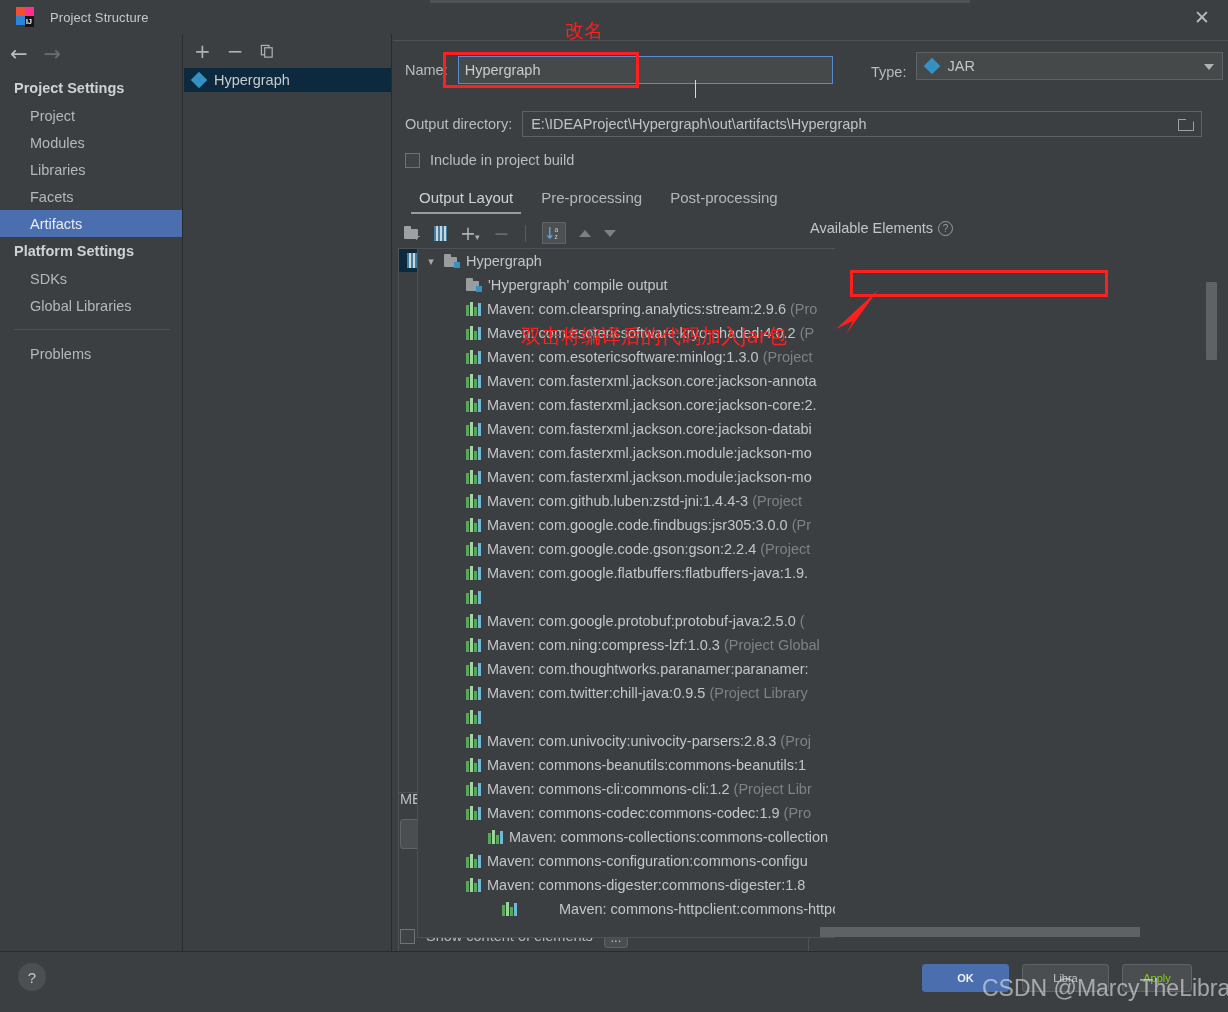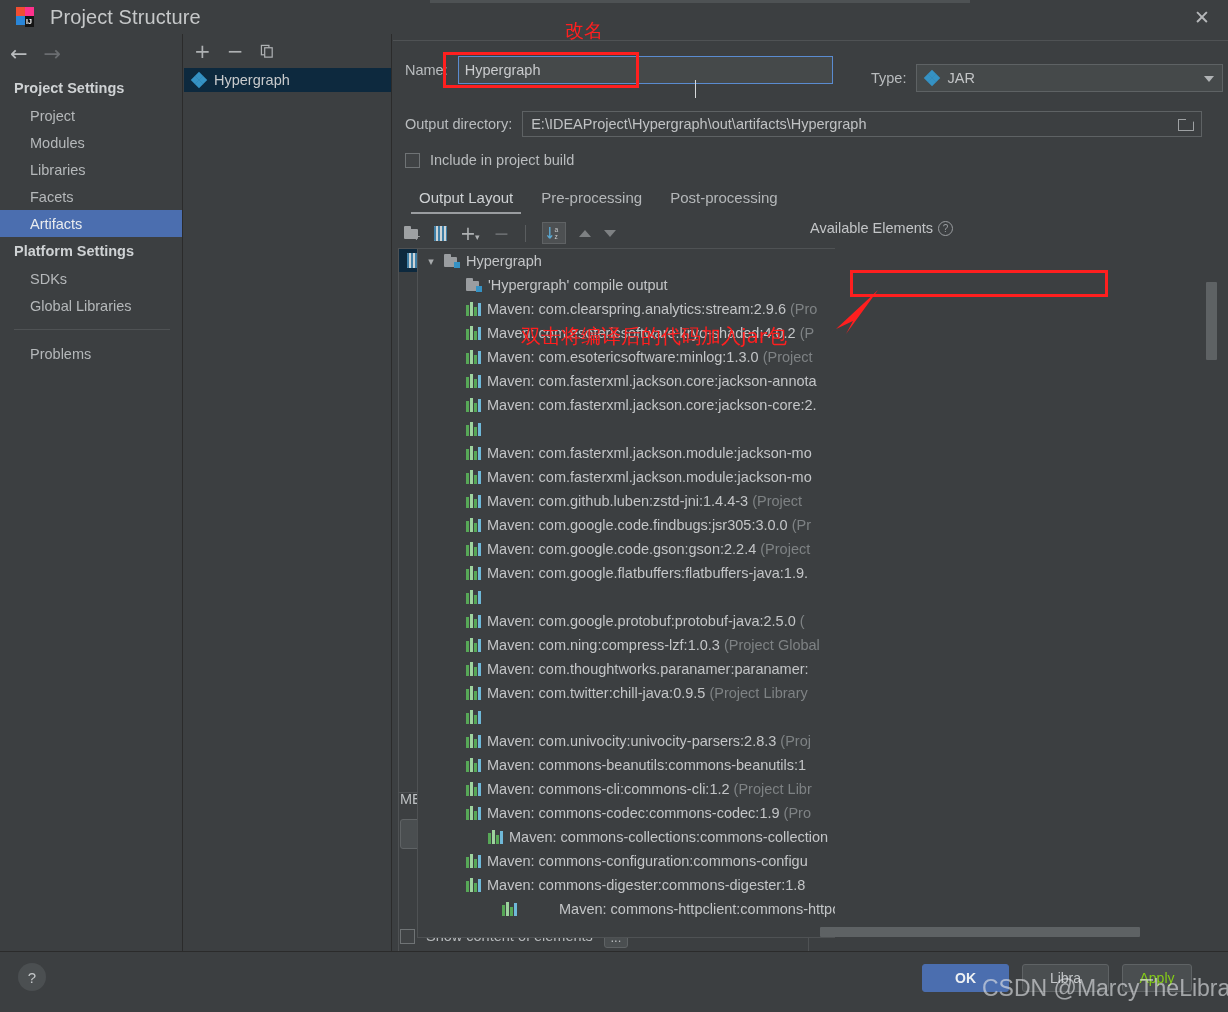--- a/index.html
+++ b/index.html
@@ -23,21 +23,21 @@
   }
   .app-icon {
     width: 22px; height: 22px; margin-left: 14px; position: relative; flex: none;
   }
   .app-icon .sq1 { position:absolute; left:2px; top:1px; width:9px; height:9px; background:#f14e32; }
   .app-icon .sq2 { position:absolute; left:11px; top:1px; width:9px; height:9px; background:#ff318c; }
   .app-icon .sq3 { position:absolute; left:2px; top:10px; width:9px; height:9px; background:#2a86d8; }
   .app-icon .sq4 { position:absolute; left:11px; top:10px; width:9px; height:11px; background:#141414; }
   .app-icon .ij  { position:absolute; left:12px; top:11px; font-size:7px; color:#fff; font-family:"Liberation Sans",sans-serif; font-weight:bold; line-height:9px;}
   #window-title {
-    margin-left: 14px; font-size: 20px; color: #c6c8c9; letter-spacing: .1px;
+    margin-left: 14px; font-size: 13px; color: #c6c8c9; letter-spacing: .1px;
   }
   #close-btn {
     position: absolute; right: 0; top: 0; width: 52px; height: 33px;
     display: flex; align-items: center; justify-content: center;
     color: #b6b8ba; font-size: 19px; cursor: pointer;
     font-family: "DejaVu Sans", sans-serif;
   }
 
   
   #content {
@@ -98,21 +98,21 @@
   #name-row { left: 12px; top: 22px; }
   #name-input {
     width: 375px; height: 28px; background: #45494a; border: 1px solid #5a8bd0;
     color: #c9cbcd; font-size: 14.5px; font-family:"Liberation Sans",sans-serif;
     padding: 0 6px; outline: none; margin-left: 10px;
   }
   .caret {
     position: absolute; left: 247px; top: 24px; width: 1px; height: 18px; background: #d6d8da;
   }
 
-  #type-row { left: 478px; top: 30px; }
+  #type-row { left: 478px; top: 18px; align-items: flex-end; }
   #type-select {
     width: 307px; height: 28px; background: #45494a; border: 1px solid #5e6264;
     margin-left: 10px; display: flex; align-items: center; padding: 0 8px;
     font-size: 14.5px; color: #c3c5c7; position: relative; cursor: pointer;
   }
   #type-select .caret-down {
     position: absolute; right: 8px; top: 11px; width: 0; height: 0;
     border-left: 5px solid transparent; border-right: 5px solid transparent;
     border-top: 6px solid #b0b3b5;
   }
@@ -261,21 +261,21 @@
     background: #3c3f41; border-top: 1px solid #2b2b2b;
   }
   #help-btn {
     position: absolute; left: 18px; top: 11px; width: 28px; height: 28px;
     border-radius: 50%; background: #4b4f51; color: #c3c6c8;
     display: flex; align-items: center; justify-content: center; font-size: 15px; cursor: pointer;
   }
   .dlg-btn {
     position: absolute; top: 12px; height: 28px; border-radius: 3px;
     display: flex; align-items: center; justify-content: center;
-    font-size: 14px; cursor: pointer; font-family:"Liberation Sans",sans-serif;
+    font-size: 11px; cursor: pointer; font-family:"Liberation Sans",sans-serif;
   }
   #ok-btn { left: 922px; width: 87px; background: #4b6eaf; border: 1px solid #4b6eaf; color: #eef1f3; font-weight: bold; }
   #cancel-btn { left: 1022px; width: 87px; background: #4a4e50; border: 1px solid #5f6365; color: #c4c7c9; }
   #apply-btn { left: 1122px; width: 70px; background: #4a4e50; border: 1px solid #5f6365; color: #84cc16; }
 
   
   .anno { position: absolute; pointer-events: none; }
   #anno-rename-text {
     left: 565px; top: 18px; color: #ff1f1f; font-size: 19px;
     font-family: "DejaVu Sans", sans-serif;
@@ -525,20 +525,21 @@
         <span class="av-text">Maven: com.fasterxml.jackson.core:jackson-core:2.</span>
       </div>
       <div class="av-row" style="padding-left: 28px;">
         <span class="spacer"></span>
         <span class="lib-ic">
           <b></b>
           <b></b>
           <b></b>
           <b></b>
         </span>
+        <span class="av-text">Maven: com.fasterxml.jackson.core:jackson-databi</span>
       </div>
       <div class="av-row" style="padding-left: 28px;">
         <span class="spacer"></span>
         <span class="lib-ic">
           <b></b>
           <b></b>
           <b></b>
           <b></b>
         </span>
         <span class="av-text">Maven: com.fasterxml.jackson.module:jackson-mo</span>

